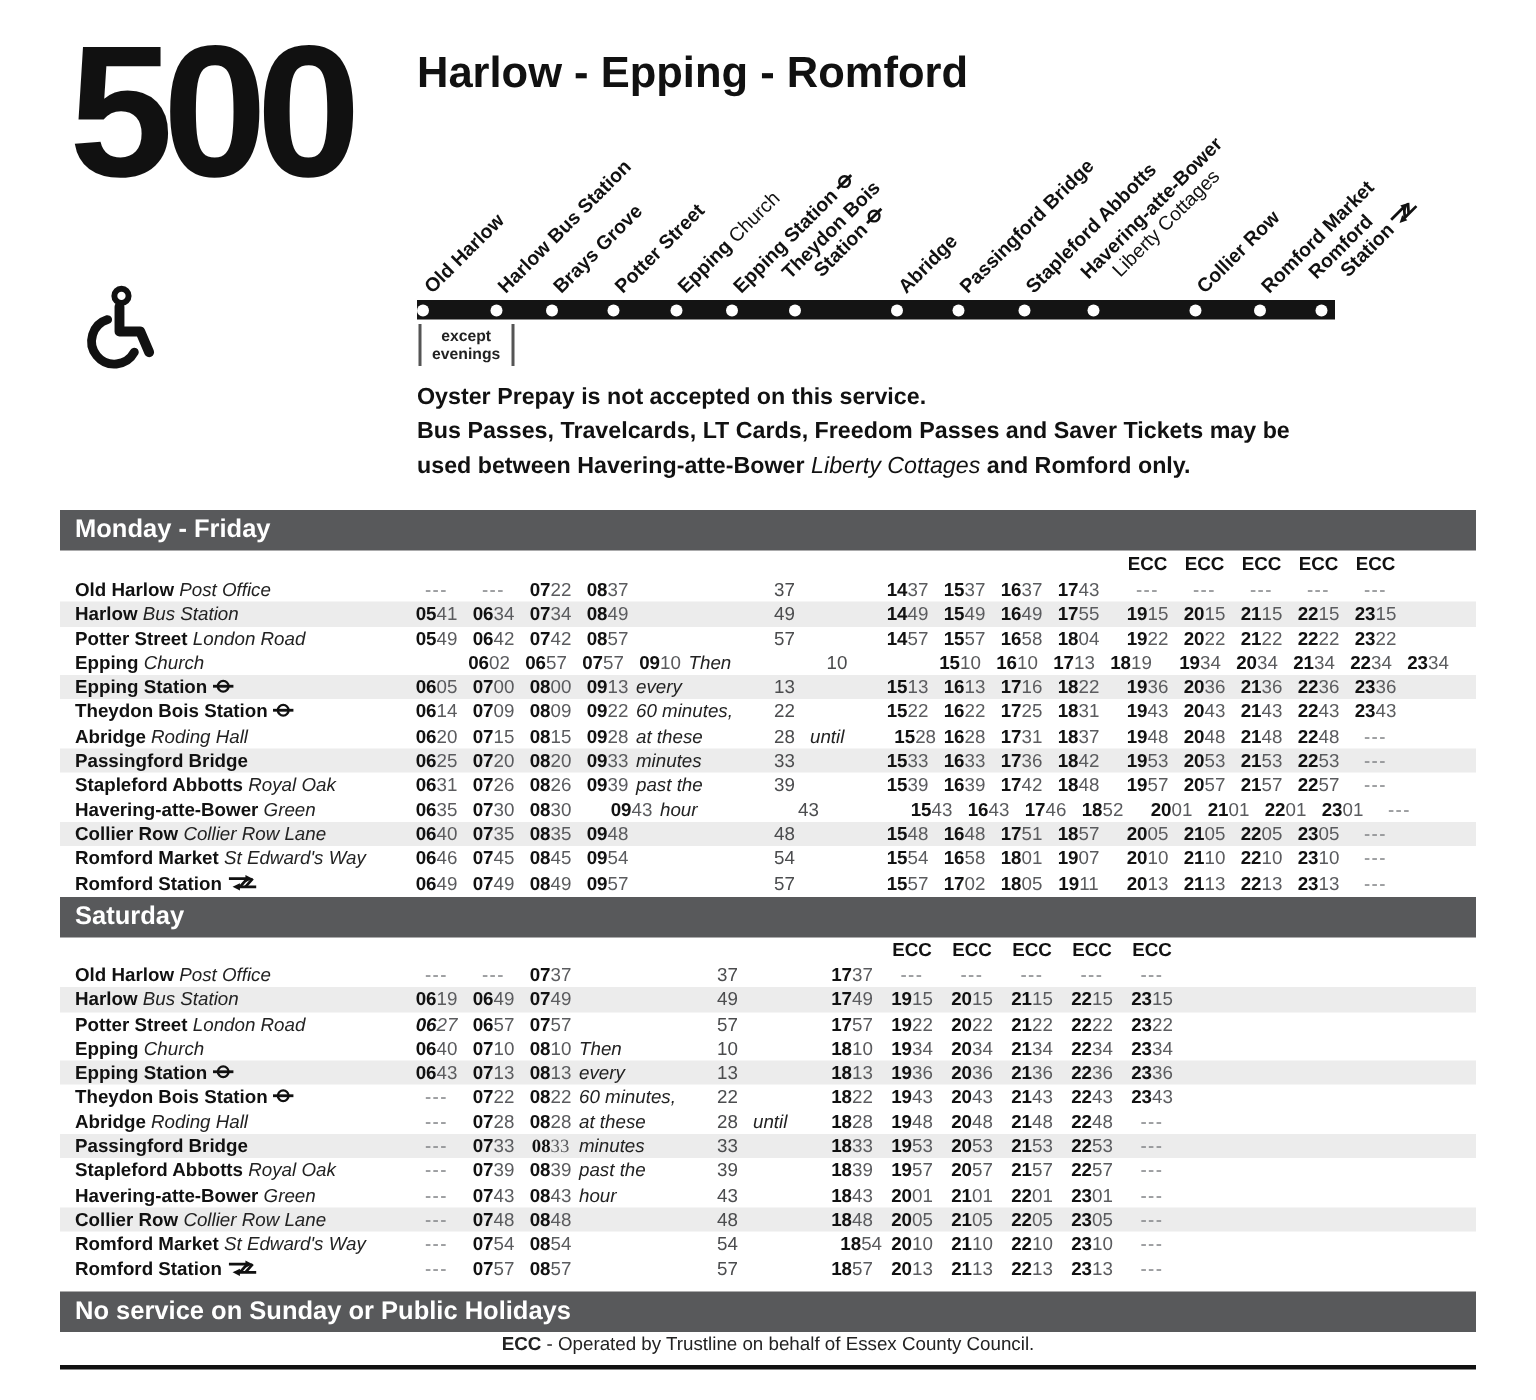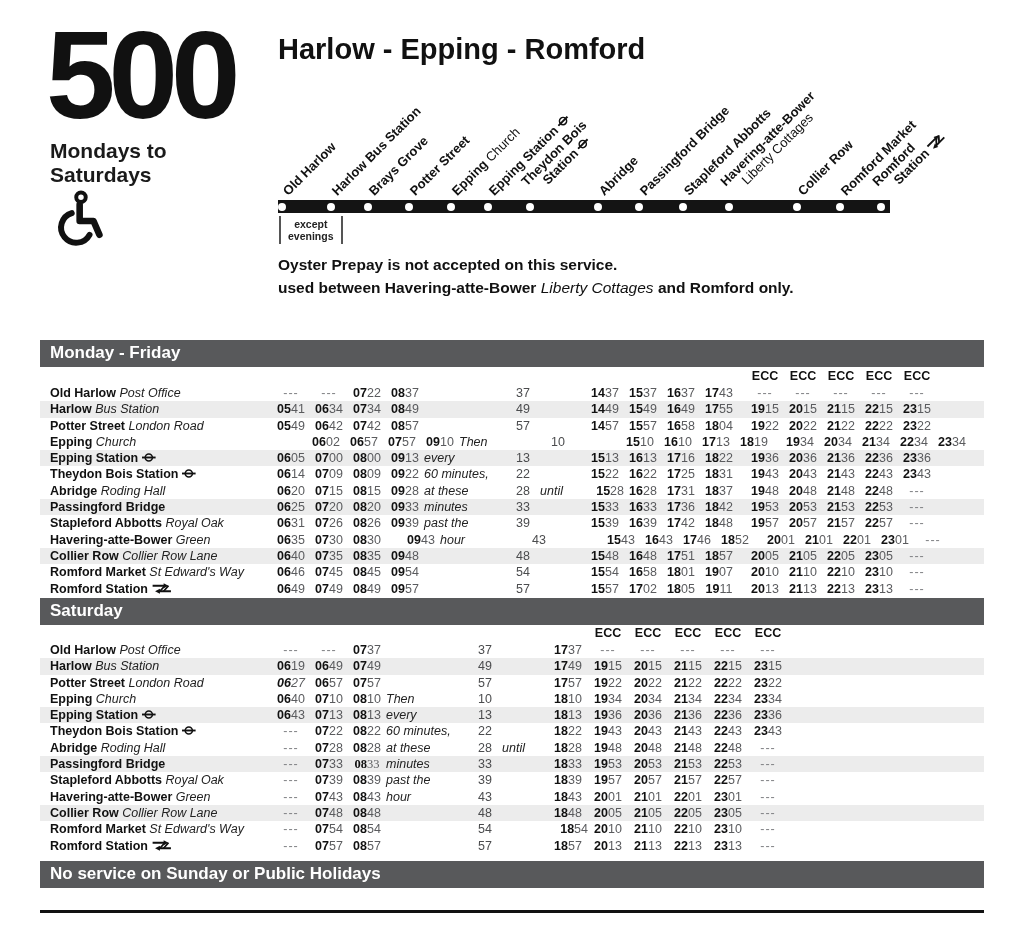--- a/index.html
+++ b/index.html
@@ -56,21 +56,20 @@
   .footnote{position:absolute;left:40px;top:889px;width:944px;text-align:center;font-size:12.5px;color:#222;}
   .footnote b{font-weight:bold;}
   .rule{position:absolute;left:40px;top:910px;width:944px;height:3px;background:#111;}
 </style>
 </head>
 <body>
 
 <div class="page">
 
   <div class="route-number">500</div>
-  <div class="service-days">Mondays to Saturdays</div>
 
   <div class="wheelchair">
     <svg width="54" height="58" viewBox="0 0 40 44">
       <circle cx="21.5" cy="5.5" r="3.6" fill="none" stroke="#111" stroke-width="3"></circle>
       <path d="M20.5 11 v12.5 h10.5 l4.5 10.5" fill="none" stroke="#111" stroke-width="5" stroke-linecap="round" stroke-linejoin="round"></path>
       <path d="M14.5 17.5 a11.5 11.5 0 1 0 13.5 16.5" fill="none" stroke="#111" stroke-width="4.5" stroke-linecap="round"></path>
     </svg>
   </div>
 
   <div class="page-title">Harlow - Epping - Romford</div>
@@ -148,20 +147,21 @@
             <path d="M1 4.5 H21 M31 13.5 H11" fill="none" stroke="#111" stroke-width="3"></path>
             <path d="M19 0.5 L27 4.5 L19 8.5 Z" fill="#111"></path>
             <path d="M13 9.5 L5 13.5 L13 17.5 Z" fill="#111"></path>
             <path d="M21 4.5 L13 13.5 M27 4.5 L19 13.5" fill="none" stroke="#111" stroke-width="3"></path>
           </svg></div>
       </div>
     </div>
 
   <div class="notes">
     <div>Oyster Prepay is not accepted on this service.</div>
+    <div>Bus Passes, Travelcards, LT Cards, Freedom Passes and Saver Tickets may be</div>
     <div><span>used between Havering-atte-Bower </span><span class="lt">Liberty Cottages</span><span> and Romford only.</span></div>
   </div>
 
   <div class="band" style="top:340px;">Monday - Friday</div>
   <div class="tbl" style="top:369px;" id="mf-table">
       <div class="eccrow">
         <div class="cell" style="width: 546px;"></div>
         <div class="cell ctime" style="width: 38px;"></div>
         <div class="cell ctime" style="width: 38px;"></div>
         <div class="cell ctime" style="width: 38px;"></div>
@@ -646,15 +646,16 @@
         <div class="cell ctime" style="width: 40px;"><b>20</b><span class="mm">13</span></div>
         <div class="cell ctime" style="width: 40px;"><b>21</b><span class="mm">13</span></div>
         <div class="cell ctime" style="width: 40px;"><b>22</b><span class="mm">13</span></div>
         <div class="cell ctime" style="width: 40px;"><b>23</b><span class="mm">13</span></div>
         <div class="cell ctime" style="width: 40px;"><span class="dash">---</span></div>
       </div>
     </div>
 
   <div class="band" style="top:861px;">No service on Sunday or Public Holidays</div>
 
+  <div class="footnote"><b>ECC</b><span> - Operated by Trustline on behalf of Essex County Council.</span></div>
 
   <div class="rule"></div>
 </div>
 
 </body></html>

